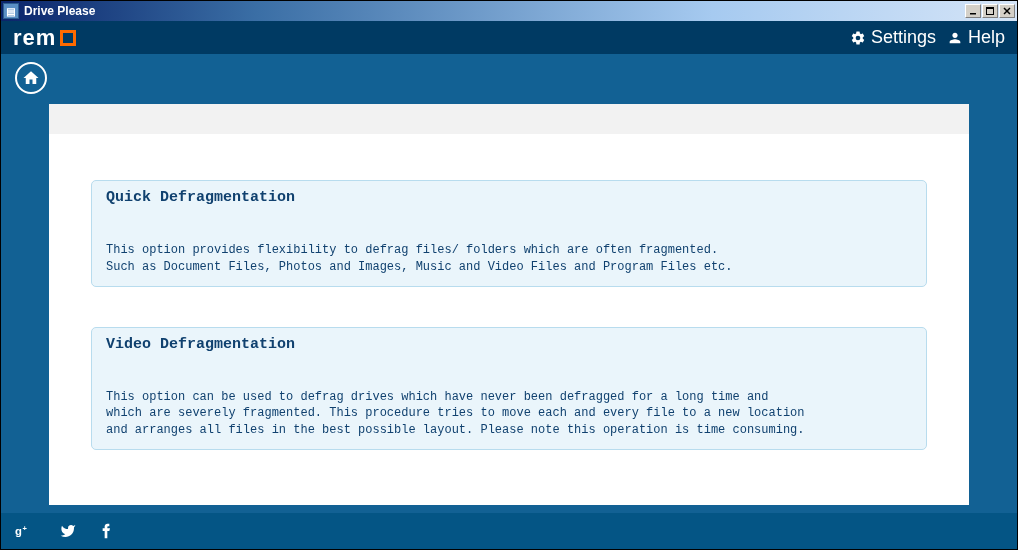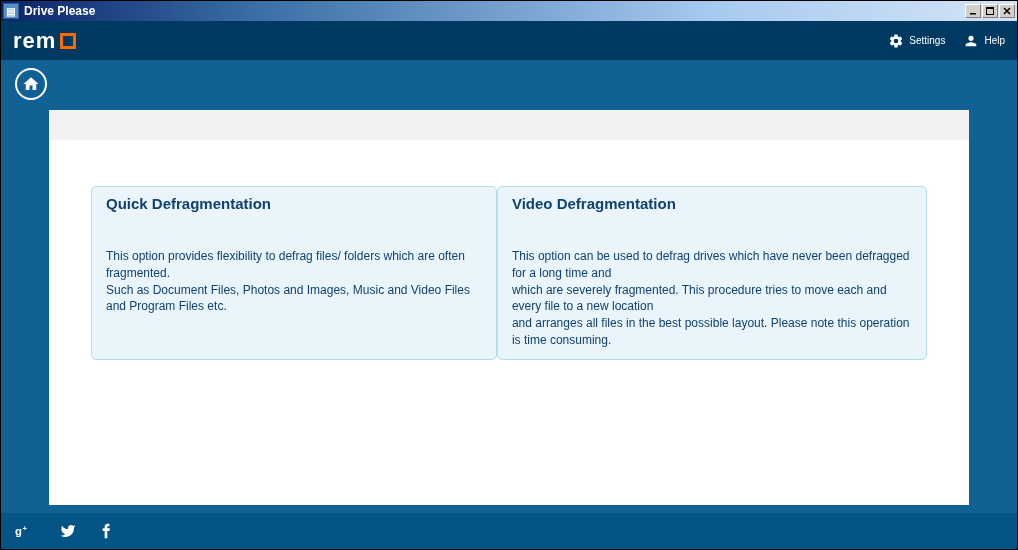--- a/index.html
+++ b/index.html
@@ -35,21 +35,21 @@
     border-top-color: #fff; border-left-color: #fff;
     display: flex; align-items: center; justify-content: center;
     font-size: 9px; font-family: "Segoe UI", sans-serif;
     color: #000;
     cursor: default;
   }
   .win-btn svg { display:block; }
 
   
   .app-header {
-    height: 39px;
+    height: 33px;
     background: #003a63;
     display: flex;
     align-items: center;
     padding: 0 12px;
     color: #fff;
   }
   .logo {
     font-family: "Arial Black", Arial, sans-serif;
     font-size: 22px;
     font-weight: 900;
@@ -57,21 +57,21 @@
     display: flex;
     align-items: center;
   }
   .logo .rem { text-transform: lowercase; font-weight: 900; }
   .logo .square {
     width: 16px; height: 16px;
     border: 3px solid #ff6a00;
     margin-left: 4px;
     display: inline-block;
   }
-  .header-right { margin-left: auto; display: flex; align-items: center; gap: 18px; font-size: 10px; }
+  .header-right { margin-left: auto; display: flex; align-items: center; gap: 11px; font-size: 18px; }
   .header-item { display: flex; align-items: center; gap: 5px; cursor: pointer; }
   .header-item svg { fill: #fff; }
 
   
   .main-wrap {
     flex: 1;
     background: #126194;
     padding: 8px;
     display: flex;
     flex-direction: column;
@@ -97,21 +97,23 @@
     display: flex;
     flex-direction: column;
   }
   .content-topstrip {
     height: 30px;
     background: #f2f2f2;
   }
   .options-area {
     padding: 46px 42px 10px 42px;
     display: flex;
-    flex-direction: row;
+    flex-direction: column;
+    gap: 40px;
+    font-family: Liberation Mono, monospace;
   }
   .option-card {
     background: #eaf5fb;
     border: 1px solid #b8dcee;
     border-radius: 5px;
     padding: 8px 14px 10px 14px;
     cursor: pointer;
   }
   .option-title {
     color: #10416f;

